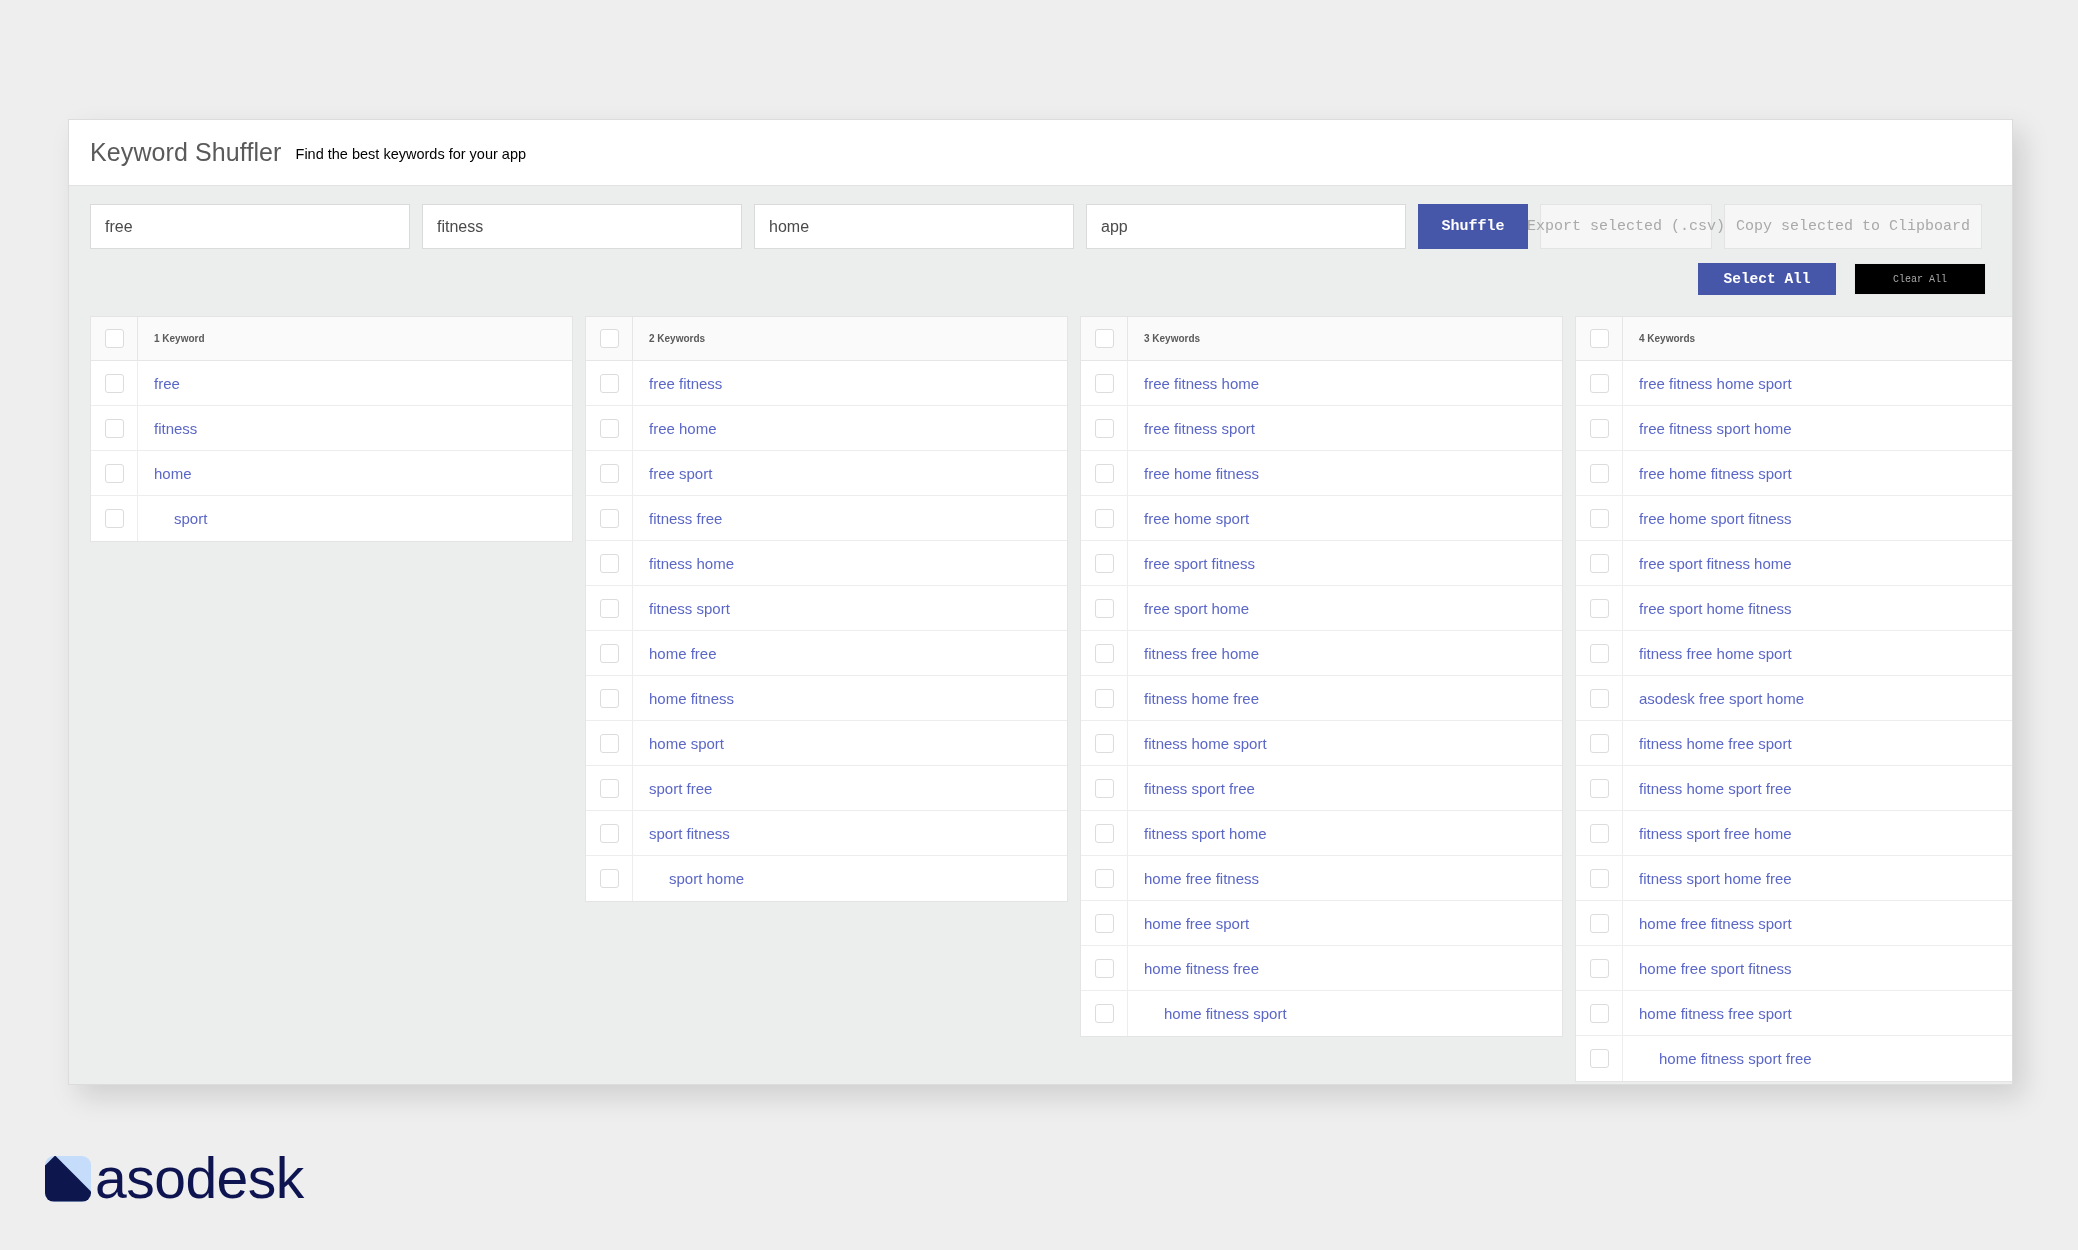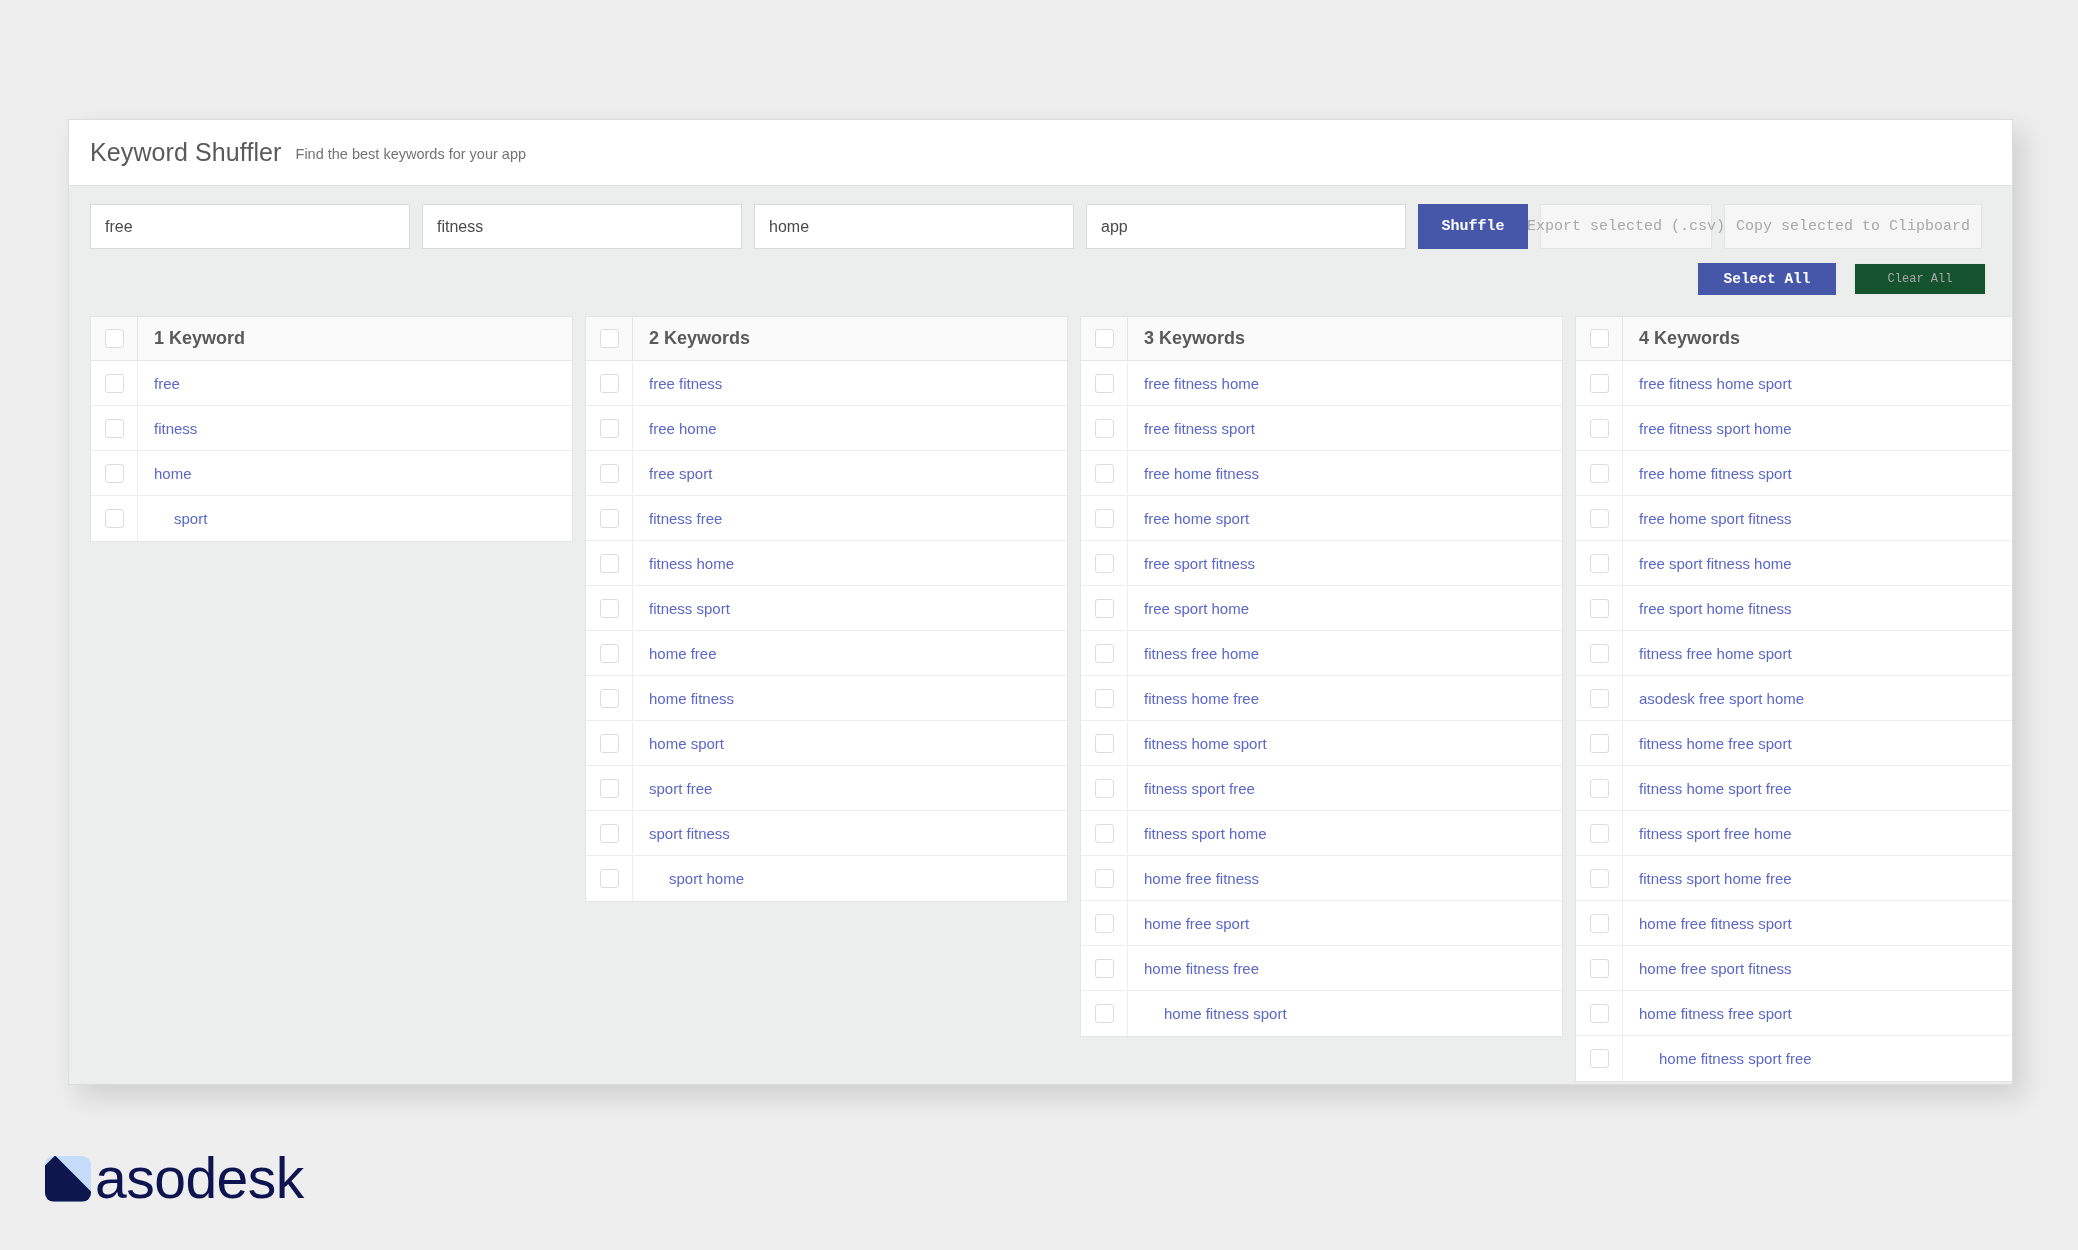--- a/index.html
+++ b/index.html
@@ -48,21 +48,21 @@
   }
   .header-sub {
     margin-left: 14px;
     display: flex;
     flex-direction: column;
     justify-content: center;
     padding-top: 2px;
   }
   .header-sub-line {
     font-size: 14.5px;
-    color: #737373;
+    color: #000000;
     line-height: 20px;
     white-space: nowrap;
   }
 
   
   .controls-row {
     display: flex;
     align-items: center;
     padding: 18px 0 0 21px;
     gap: 12px;
@@ -118,26 +118,26 @@
   .btn-select-all {
     background: #4656a8;
     color: #ffffff;
     font-weight: bold;
     width: 138px;
     height: 32px;
     font-size: 14.5px;
     border-color: #4656a8;
   }
   .btn-clear-all {
-    background: #14532d;
+    background: #000000;
     color: #a9a9a9;
     border: 1px solid #e8e8e8;
     width: 132px;
     height: 32px;
-    font-size: 12px;
+    font-size: 10px;
   }
 
   
   .columns {
     display: flex;
     gap: 12px;
     padding: 21px 21px 0 21px;
     align-items: flex-start;
     height: 790px;
     overflow: hidden;
@@ -181,21 +181,21 @@
   }
   .kw-label {
     padding-left: 16px;
     font-size: 15px;
     color: #5b67c7;
     cursor: pointer;
     white-space: nowrap;
   }
   .kw-head-label {
     padding-left: 16px;
-    font-size: 18px;
+    font-size: 10px;
     color: #5a5a5a;
     font-weight: bold;
     white-space: nowrap;
   }
 
   
   .logo-wrap {
     position: absolute;
     left: 45px;
     top: 1150px;

